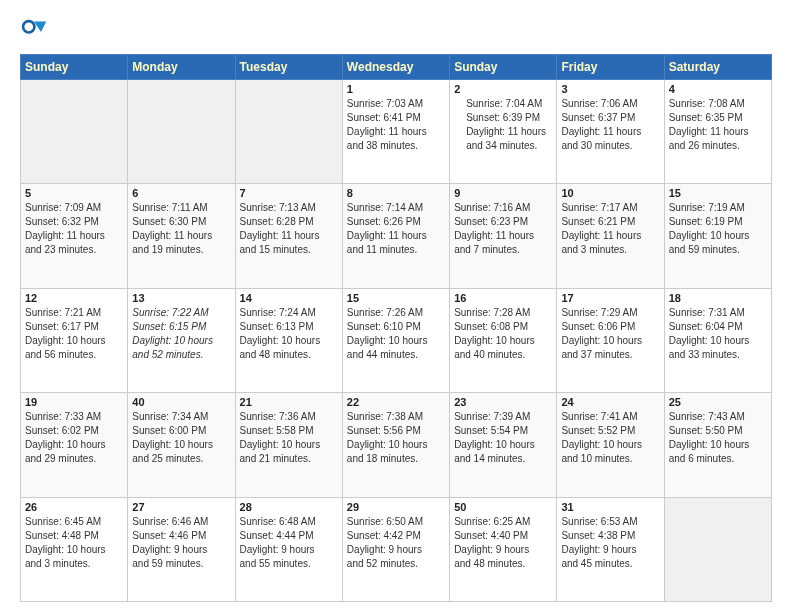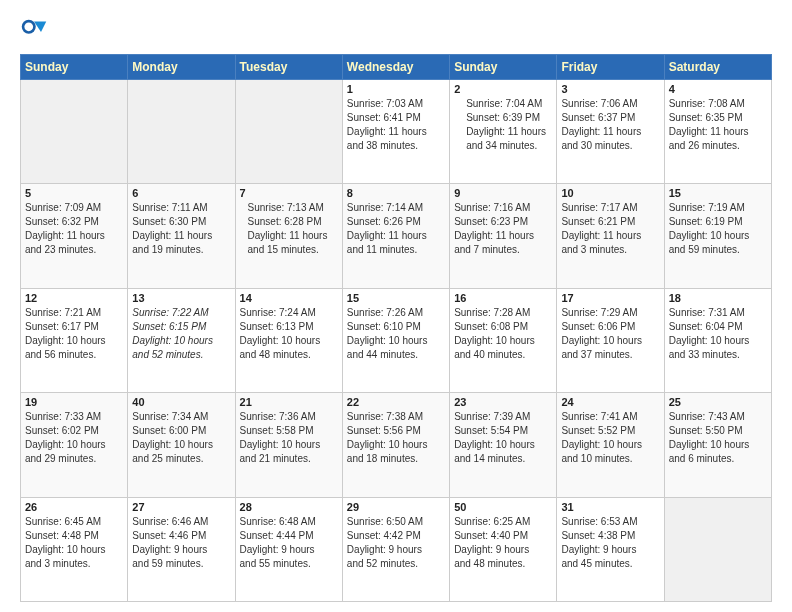--- a/index.html
+++ b/index.html
@@ -191,21 +191,21 @@
           </td>
           <td>
             <div class="day-number">6</div>
             <div class="cell-text" style="white-space: pre-line;">Sunrise: 7:11 AM
 Sunset: 6:30 PM
 Daylight: 11 hours
 and 19 minutes.</div>
           </td>
           <td>
             <div class="day-number">7</div>
-            <div class="cell-text" style="white-space: pre-line; margin-left: 8px;">Sunrise: 7:13 AM
+            <div class="cell-text" style="white-space: pre-line;">Sunrise: 7:13 AM
 Sunset: 6:28 PM
 Daylight: 11 hours
 and 15 minutes.</div>
           </td>
           <td>
             <div class="day-number">8</div>
             <div class="cell-text" style="white-space: pre-line;">Sunrise: 7:14 AM
 Sunset: 6:26 PM
 Daylight: 11 hours
 and 11 minutes.</div>

